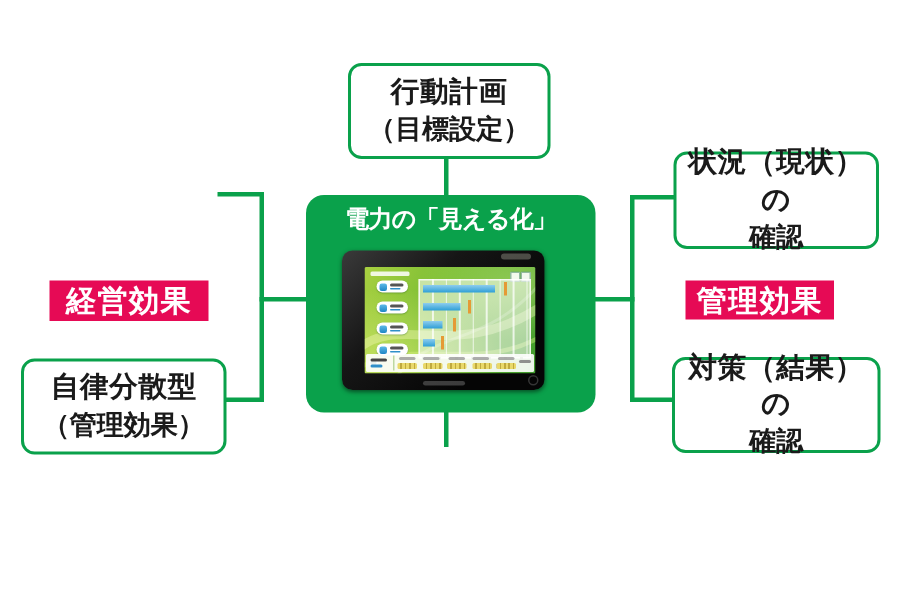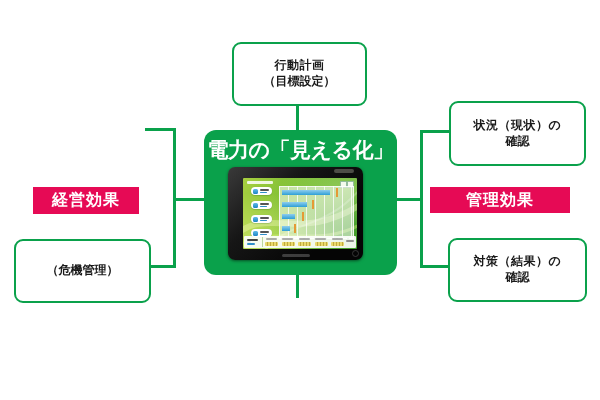--- a/index.html
+++ b/index.html
@@ -19,45 +19,45 @@
   .c-right-mh {left:394px;top:198px;width:29px;height:3px;}
   .c-top-v    {left:296px;top:100px;width:3px;height:33px;}
   .c-bottom-v {left:296px;top:272px;width:3px;height:26px;}
 
   
   .node{
     position:absolute;z-index:2;background:#ffffff;border:2.5px solid #0aa14b;border-radius:9px;
     display:flex;flex-direction:column;align-items:center;justify-content:center;
     color:#1a1a1a;font-weight:bold;text-align:center;line-height:1.3;
   }
-  .node .l1{font-size:12px;letter-spacing:0.5px;}
-  .node .l2{font-size:12px;}
+  .node .l1{font-size:19px;letter-spacing:0.5px;}
+  .node .l2{font-size:18px;}
   .n-top   {left:232px;top:42px; width:131px;height:60px;}
   .n-ltop  {left:15px; top:100px;width:132px;height:60px;}
   .n-lbot  {left:14px; top:239px;width:133px;height:60px;}
   .n-rtop  {left:449px;top:101px;width:133px;height:61px;text-align:center;}
   .n-rbot  {left:448px;top:238px;width:135px;height:60px;}
   .n-bottom{left:232px;top:296px;width:131px;height:62px;}
 
   
   .badge{
-    position:absolute;z-index:2;background:#e60a55;color:#ffffff;font-weight:bold;font-size:16px;
+    position:absolute;z-index:2;background:#e60a55;color:#ffffff;font-weight:bold;font-size:20px;
     display:flex;align-items:center;justify-content:center;letter-spacing:1px;
   }
   .b-left {left:33px; top:187px;width:106px;height:27px;}
-  .b-right{left:430px;top:187px;width:140px;height:26px;}
+  .b-right{left:457px;top:187px;width:99px;height:26px;}
 
   
   .center-box{
     position:absolute;z-index:3;left:204px;top:130px;width:193px;height:145px;
     background:#0aa14b;border-radius:12px;
   }
   .center-title{
     position:absolute;top:6px;left:0;width:100%;text-align:center;
-    color:#ffffff;font-weight:bold;font-size:21px;letter-spacing:-0.5px;
+    color:#ffffff;font-weight:bold;font-size:16px;letter-spacing:-0.5px;
   }
   
   .tablet{
     position:absolute;left:24px;top:37px;width:135px;height:93px;border-radius:7px;
     background:linear-gradient(135deg,#3a3a3a 0%,#161616 35%,#050505 75%);
     box-shadow:0 1px 3px rgba(0,0,0,.5);
   }
   .speaker{
     position:absolute;right:9px;top:2px;width:20px;height:4px;border-radius:2px;background:#5d5d55;opacity:.8;
   }
@@ -149,21 +149,22 @@
   <div class="conn c-right-bh"></div>
   <div class="conn c-right-mh"></div>
   <div class="conn c-top-v"></div>
   <div class="conn c-bottom-v"></div>
 
   <div class="node n-top">
     <span class="l1">行動計画</span>
     <span class="l2">（目標設定）</span>
   </div>
   <div class="node n-lbot">
-    <span class="l2">（危機管理）</span>
+    <span class="l1">自律分散型</span>
+    <span class="l2">（管理効果）</span>
   </div>
   <div class="node n-rtop">
     <span class="l1">状況（現状）の</span>
     <span class="l2">確認</span>
   </div>
   <div class="node n-rbot">
     <span class="l1">対策（結果）の</span>
     <span class="l2">確認</span>
   </div>
 

